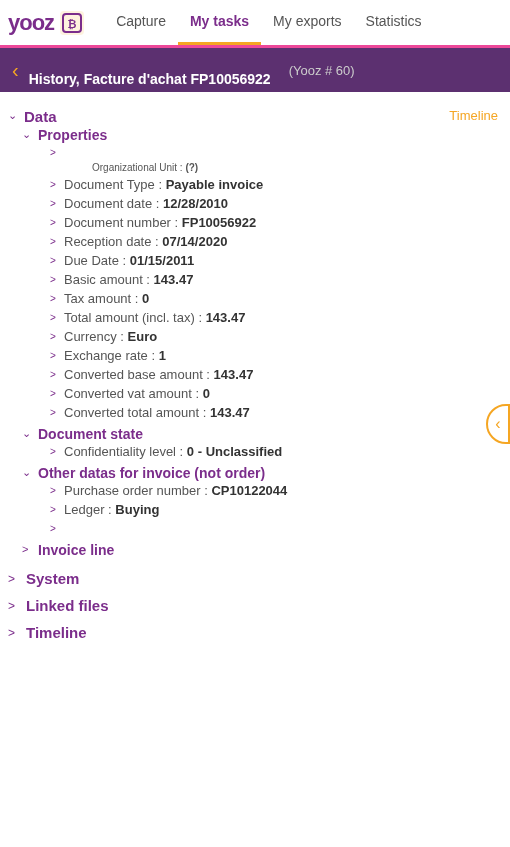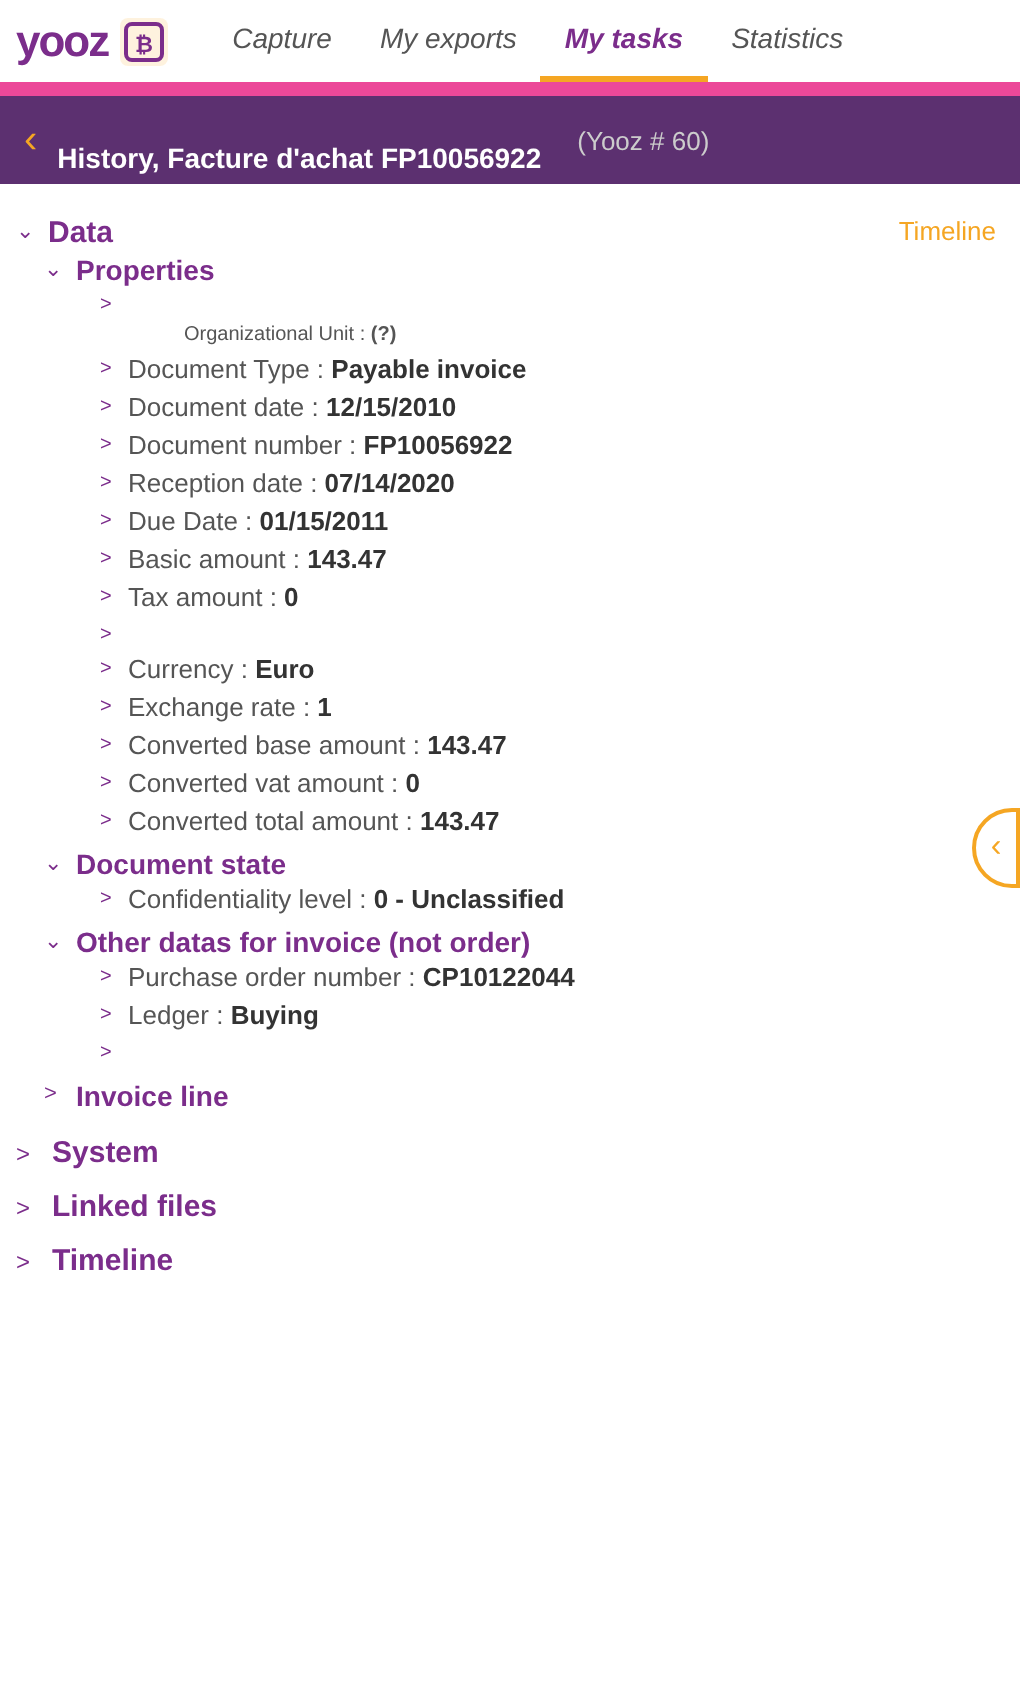--- a/index.html
+++ b/index.html
@@ -1,24 +1,24 @@
 <!DOCTYPE html>
 <html><head>
   <meta charset="utf-8">
   <style>
     * { margin: 0; padding: 0; box-sizing: border-box; }
     body { font-family: Arial, sans-serif; font-size: 13px; color: #333; background: #fff; width: 510px; min-height: 847px; overflow-x: hidden; }
 
     
-    .top-nav { display: flex; align-items: center; height: 48px; background: #fff; border-bottom: 7px solid #ec4899; padding: 0 8px; }
+    .top-nav { display: flex; align-items: center; height: 48px; background: #fff; border-bottom: 3px solid #ec4899; padding: 0 8px; }
     .nav-logo { display: flex; align-items: center; margin-right: 18px; }
     .logo-text { font-size: 22px; font-weight: bold; color: #7b2d8b; letter-spacing: -1px; }
     .logo-icon { width: 28px; height: 28px; margin-left: 4px; }
     .nav-items { display: flex; align-items: stretch; height: 100%; }
-    .nav-item { display: flex; align-items: center; padding: 0 12px; font-size: 14px; color: #555; cursor: pointer; text-decoration: none; height: 100%; border-bottom: 3px solid transparent; font-style: italic; }
+    .nav-item { display: flex; align-items: center; padding: 0 12px; font-size: 14px; color: #555; cursor: pointer; text-decoration: none; height: 100%; border-bottom: 3px solid transparent; }
     .nav-item.active { color: #7b2d8b; border-bottom: 3px solid #f5a623; font-weight: bold; }
 
     
     .header-bar { background: #5c3070; color: #fff; height: 44px; display: flex; align-items: center; padding: 0 12px; }
     .back-arrow { color: #f5a623; font-size: 20px; margin-right: 10px; cursor: pointer; }
     .header-title { font-size: 14px; font-weight: bold; color: #fff; margin-top: 18px; }
     .header-sub { font-size: 13px; color: #ccc; margin-left: 18px; }
 
     
     .content { padding: 16px 12px 16px 8px; position: relative; }
@@ -59,22 +59,22 @@
   <div class="nav-logo">
     <span class="logo-text">yooz</span>
     <svg class="logo-icon" viewBox="0 0 28 28">
       <rect x="2" y="2" width="24" height="24" rx="4" fill="#f5a623" opacity="0.15"></rect>
       <rect x="5" y="5" width="18" height="18" rx="3" fill="none" stroke="#7b2d8b" stroke-width="2"></rect>
       <text x="14" y="19" text-anchor="middle" fill="#7b2d8b" font-size="11" font-weight="bold">₿</text>
     </svg>
   </div>
   <div class="nav-items">
     <a class="nav-item">Capture</a>
+    <a class="nav-item active">My tasks</a>
     <a class="nav-item">My exports</a>
-    <a class="nav-item active">My tasks</a>
     <a class="nav-item">Statistics</a>
   </div>
 </nav>
 
 <div class="header-bar">
   <span class="back-arrow">‹</span>
   <span class="header-title">History, Facture d'achat FP10056922</span>
   <span class="header-sub">(Yooz # 60)</span>
 </div>
 
@@ -103,21 +103,21 @@
         Organizational Unit : <span style="font-weight:bold">(?)  </span>
       </div>
 
       <div class="prop-row">
         <span class="prop-chevron">&gt;</span>
         <span class="prop-text">Document Type : <span class="bold">Payable invoice</span></span>
       </div>
 
       <div class="prop-row">
         <span class="prop-chevron">&gt;</span>
-        <span class="prop-text">Document date : <span class="bold">12/15/2010</span></span>
+        <span class="prop-text">Document date : <span class="bold">12/28/2010</span></span>
       </div>
 
       <div class="prop-row">
         <span class="prop-chevron">&gt;</span>
         <span class="prop-text">Document number : <span class="bold">FP10056922</span></span>
       </div>
 
       <div class="prop-row">
         <span class="prop-chevron">&gt;</span>
         <span class="prop-text">Reception date : <span class="bold">07/14/2020</span></span>
@@ -133,20 +133,21 @@
         <span class="prop-text">Basic amount : <span class="bold">143.47</span></span>
       </div>
 
       <div class="prop-row">
         <span class="prop-chevron">&gt;</span>
         <span class="prop-text">Tax amount : <span class="bold">0</span></span>
       </div>
 
       <div class="prop-row">
         <span class="prop-chevron">&gt;</span>
+        <span class="prop-text">Total amount (incl. tax) : <span class="bold">143.47</span></span>
       </div>
 
       <div class="prop-row">
         <span class="prop-chevron">&gt;</span>
         <span class="prop-text">Currency : <span class="bold">Euro</span></span>
       </div>
 
       <div class="prop-row">
         <span class="prop-chevron">&gt;</span>
         <span class="prop-text">Exchange rate : <span class="bold">1</span></span>

